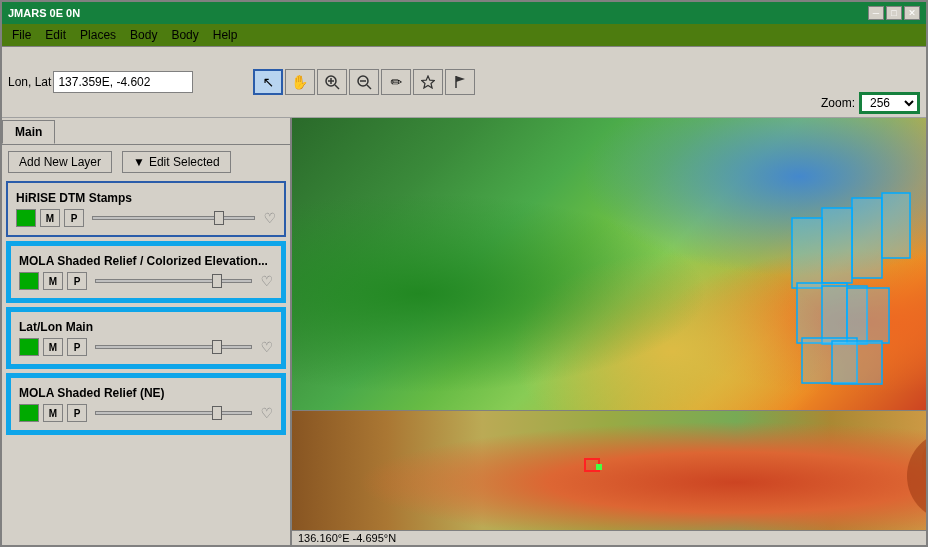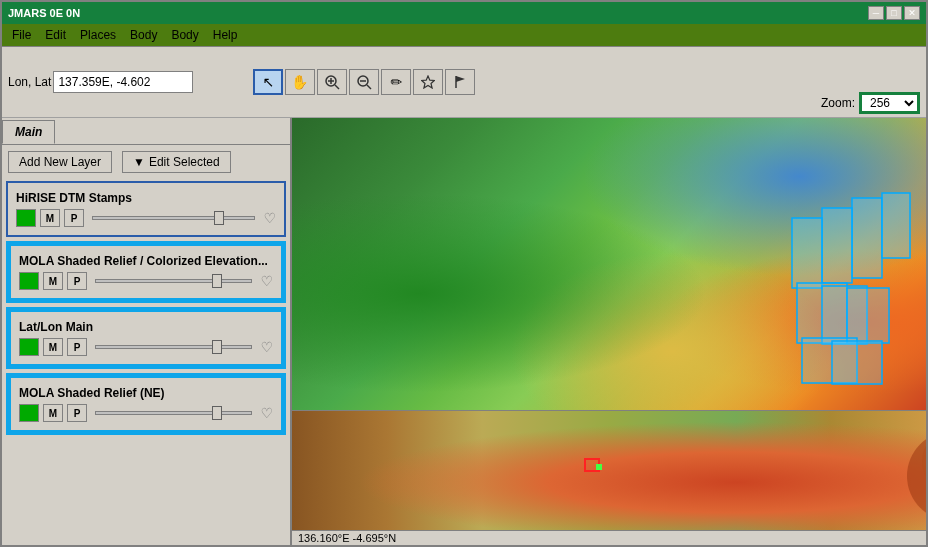--- a/index.html
+++ b/index.html
@@ -29,21 +29,21 @@
     .zoom-select { height: 22px; border: 3px solid #15803d; background: white; font-size: 12px; padding: 0 4px; }
     
     
     .main-content { display: flex; flex: 1; overflow: hidden; }
     
     
     .left-panel { width: 290px; min-width: 290px; background: #d4d0c8; border-right: 2px solid #808080; display: flex; flex-direction: column; }
     
     .tab-bar { display: flex; border-bottom: 1px solid #808080; }
     .tab { padding: 4px 12px; font-size: 12px; border: 1px solid #808080; border-bottom: none; background: #d4d0c8; cursor: pointer; margin-right: 2px; margin-top: 2px; }
-    .tab.active { background: #d4d0c8; border-bottom: 1px solid #d4d0c8; font-weight: bold; font-style: italic; }
+    .tab.active { background: #d4d0c8; border-bottom: 1px solid #d4d0c8; font-weight: bold; }
     
     .panel-buttons { display: flex; gap: 10px; padding: 6px 6px 4px; }
     .panel-btn { padding: 3px 10px; background: #d4d0c8; border: 1px solid #808080; font-size: 12px; cursor: pointer; display: flex; align-items: center; gap: 4px; }
     
     .layers-list { flex: 1; overflow-y: auto; padding: 4px; }
     
     .layer-item { margin-bottom: 4px; padding: 8px; background: #d4d0c8; }
     .layer-item.selected { border: 2px solid #2a5caa; }
     .layer-item.unselected { border: 5px solid #0ea5e9; }
     

